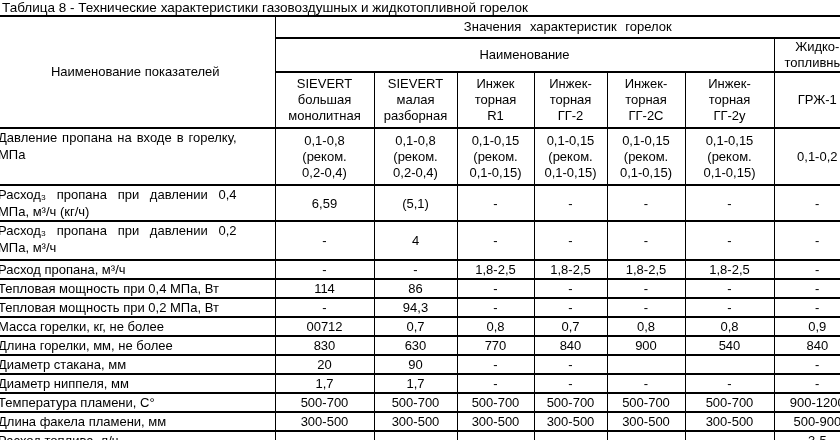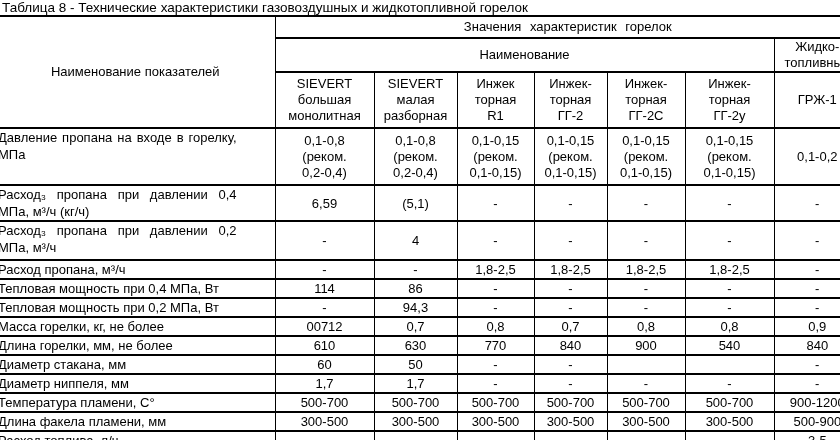--- a/index.html
+++ b/index.html
@@ -166,32 +166,32 @@
         <td class="val">00712</td>
         <td class="val">0,7</td>
         <td class="val">0,8</td>
         <td class="val">0,7</td>
         <td class="val">0,8</td>
         <td class="val">0,8</td>
         <td class="val">0,9</td>
       </tr>
       <tr style="height: 18px;">
         <td class="lbl">Длина горелки, мм, не более</td>
-        <td class="val">610</td>
+        <td class="val">830</td>
         <td class="val">630</td>
         <td class="val">770</td>
         <td class="val">840</td>
         <td class="val">900</td>
         <td class="val">540</td>
         <td class="val">840</td>
       </tr>
       <tr style="height: 18px;">
         <td class="lbl">Диаметр стакана, мм</td>
-        <td class="val">60</td>
-        <td class="val">50</td>
+        <td class="val">20</td>
+        <td class="val">90</td>
         <td class="val">-</td>
         <td class="val">-</td>
         <td class="val"></td>
         <td class="val"></td>
         <td class="val">-</td>
       </tr>
       <tr style="height: 18px;">
         <td class="lbl">Диаметр ниппеля, мм</td>
         <td class="val">1,7</td>
         <td class="val">1,7</td>

